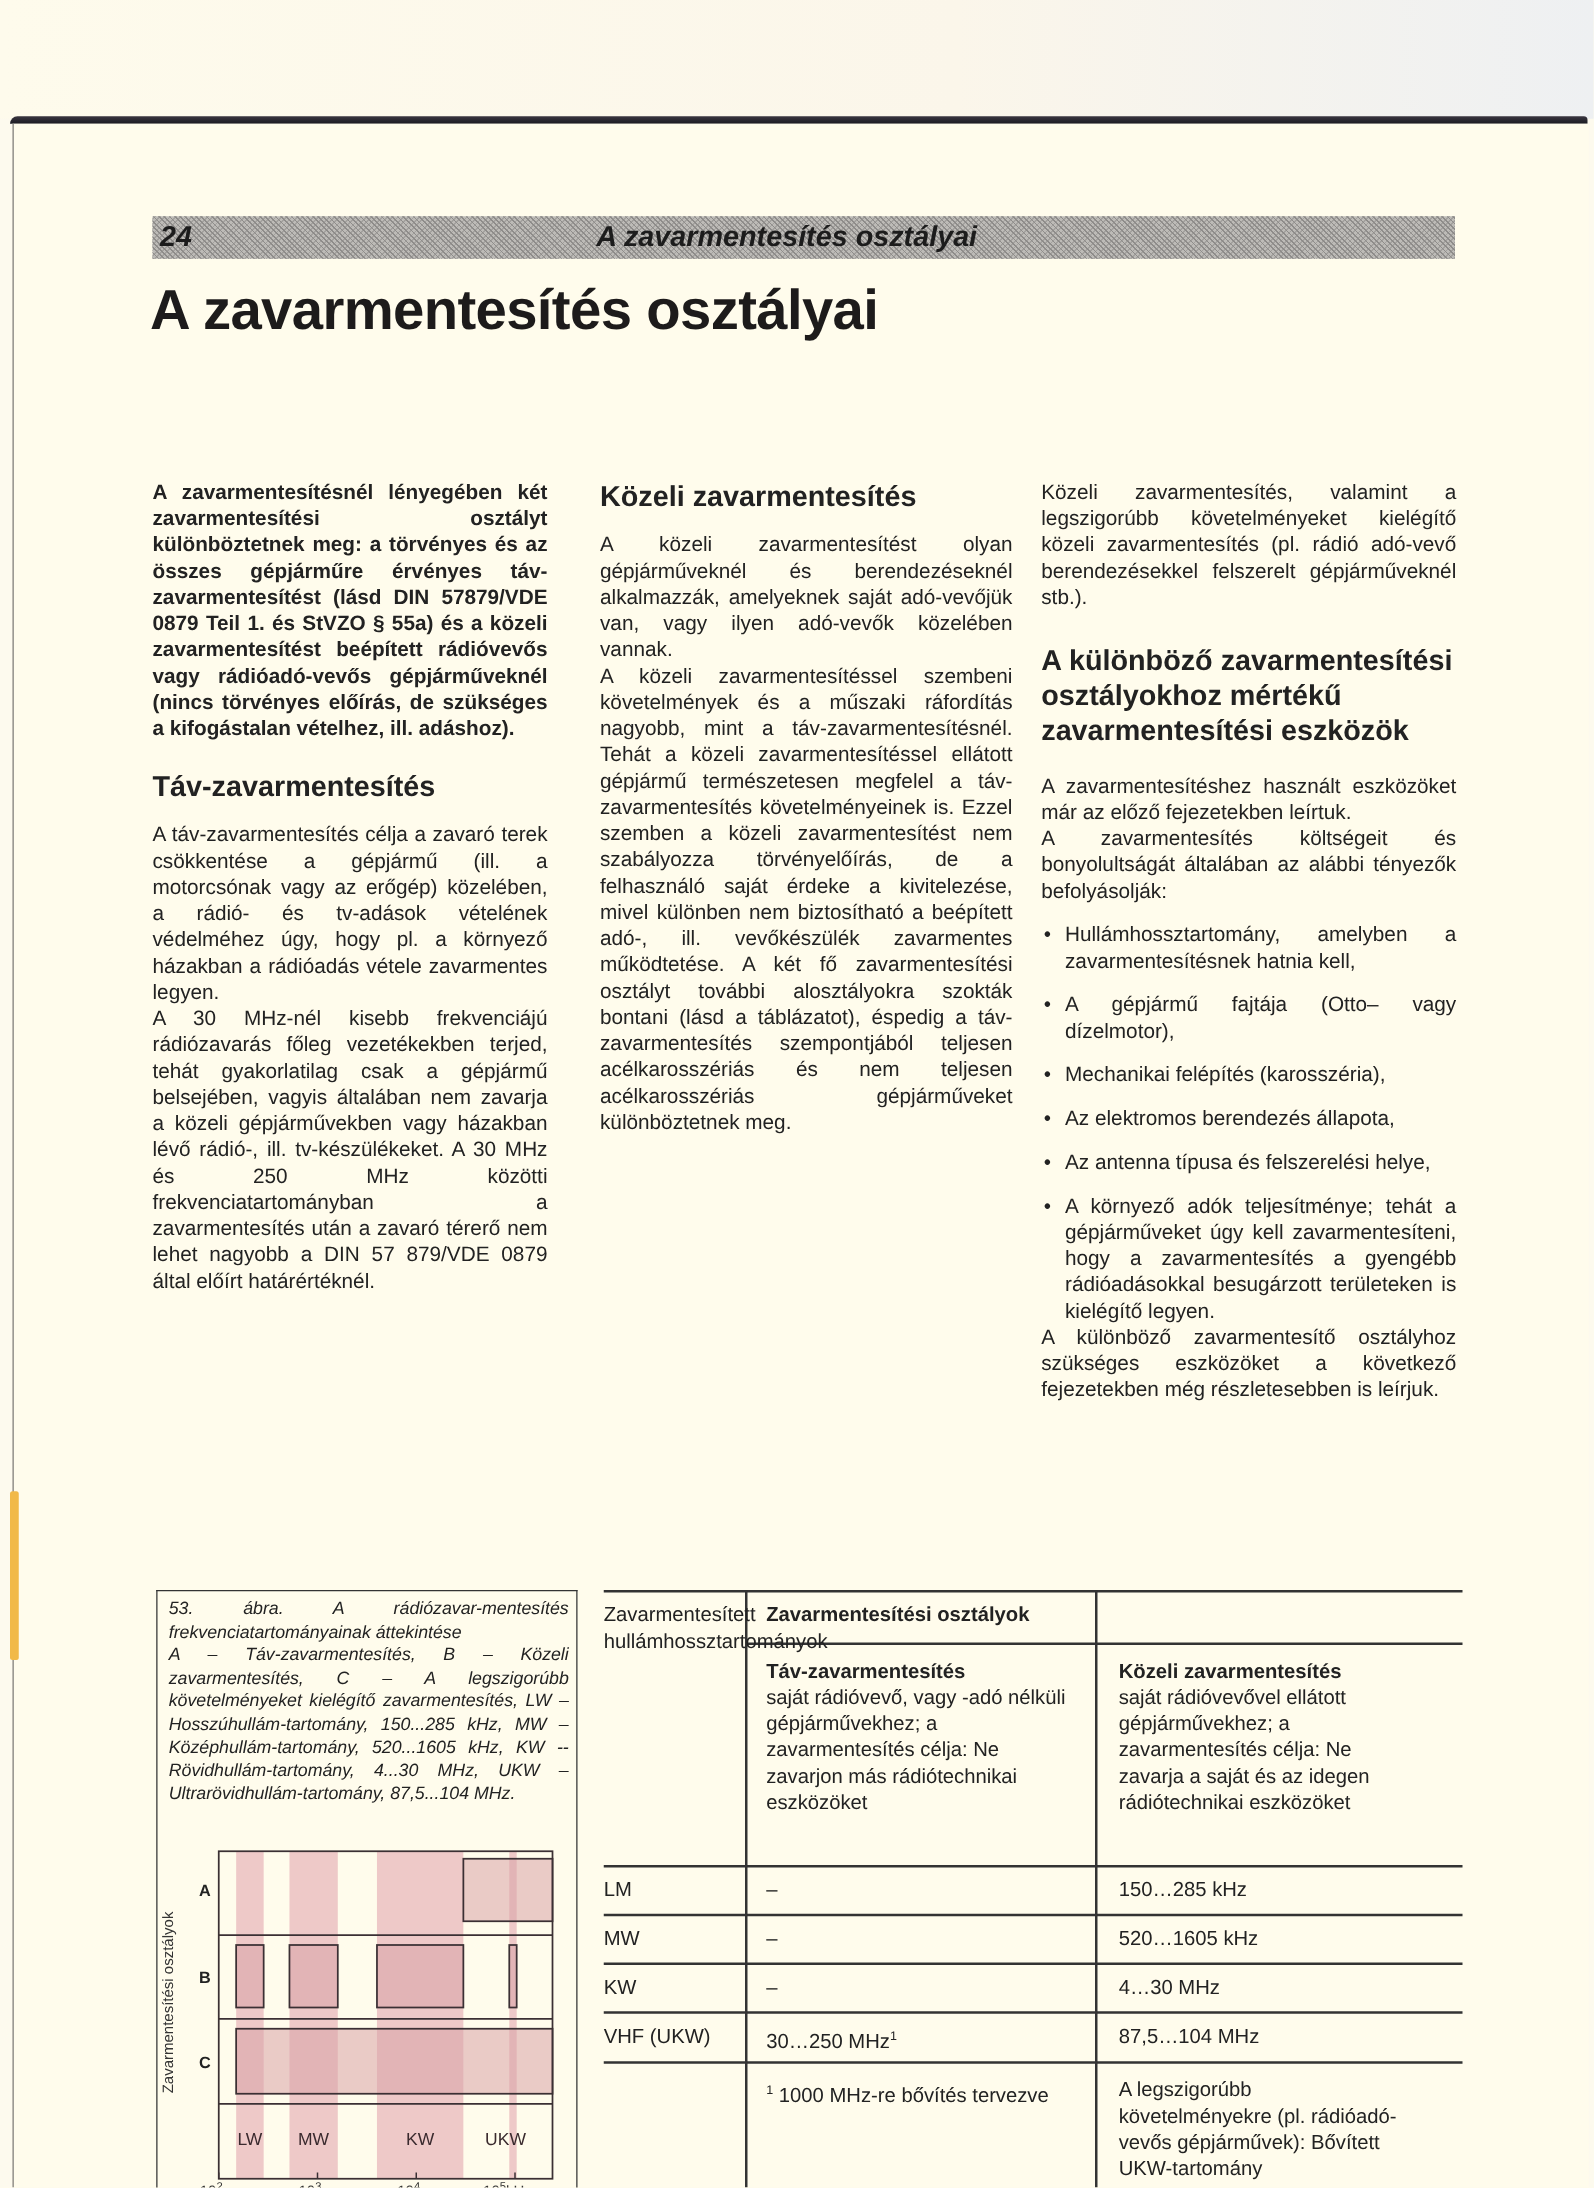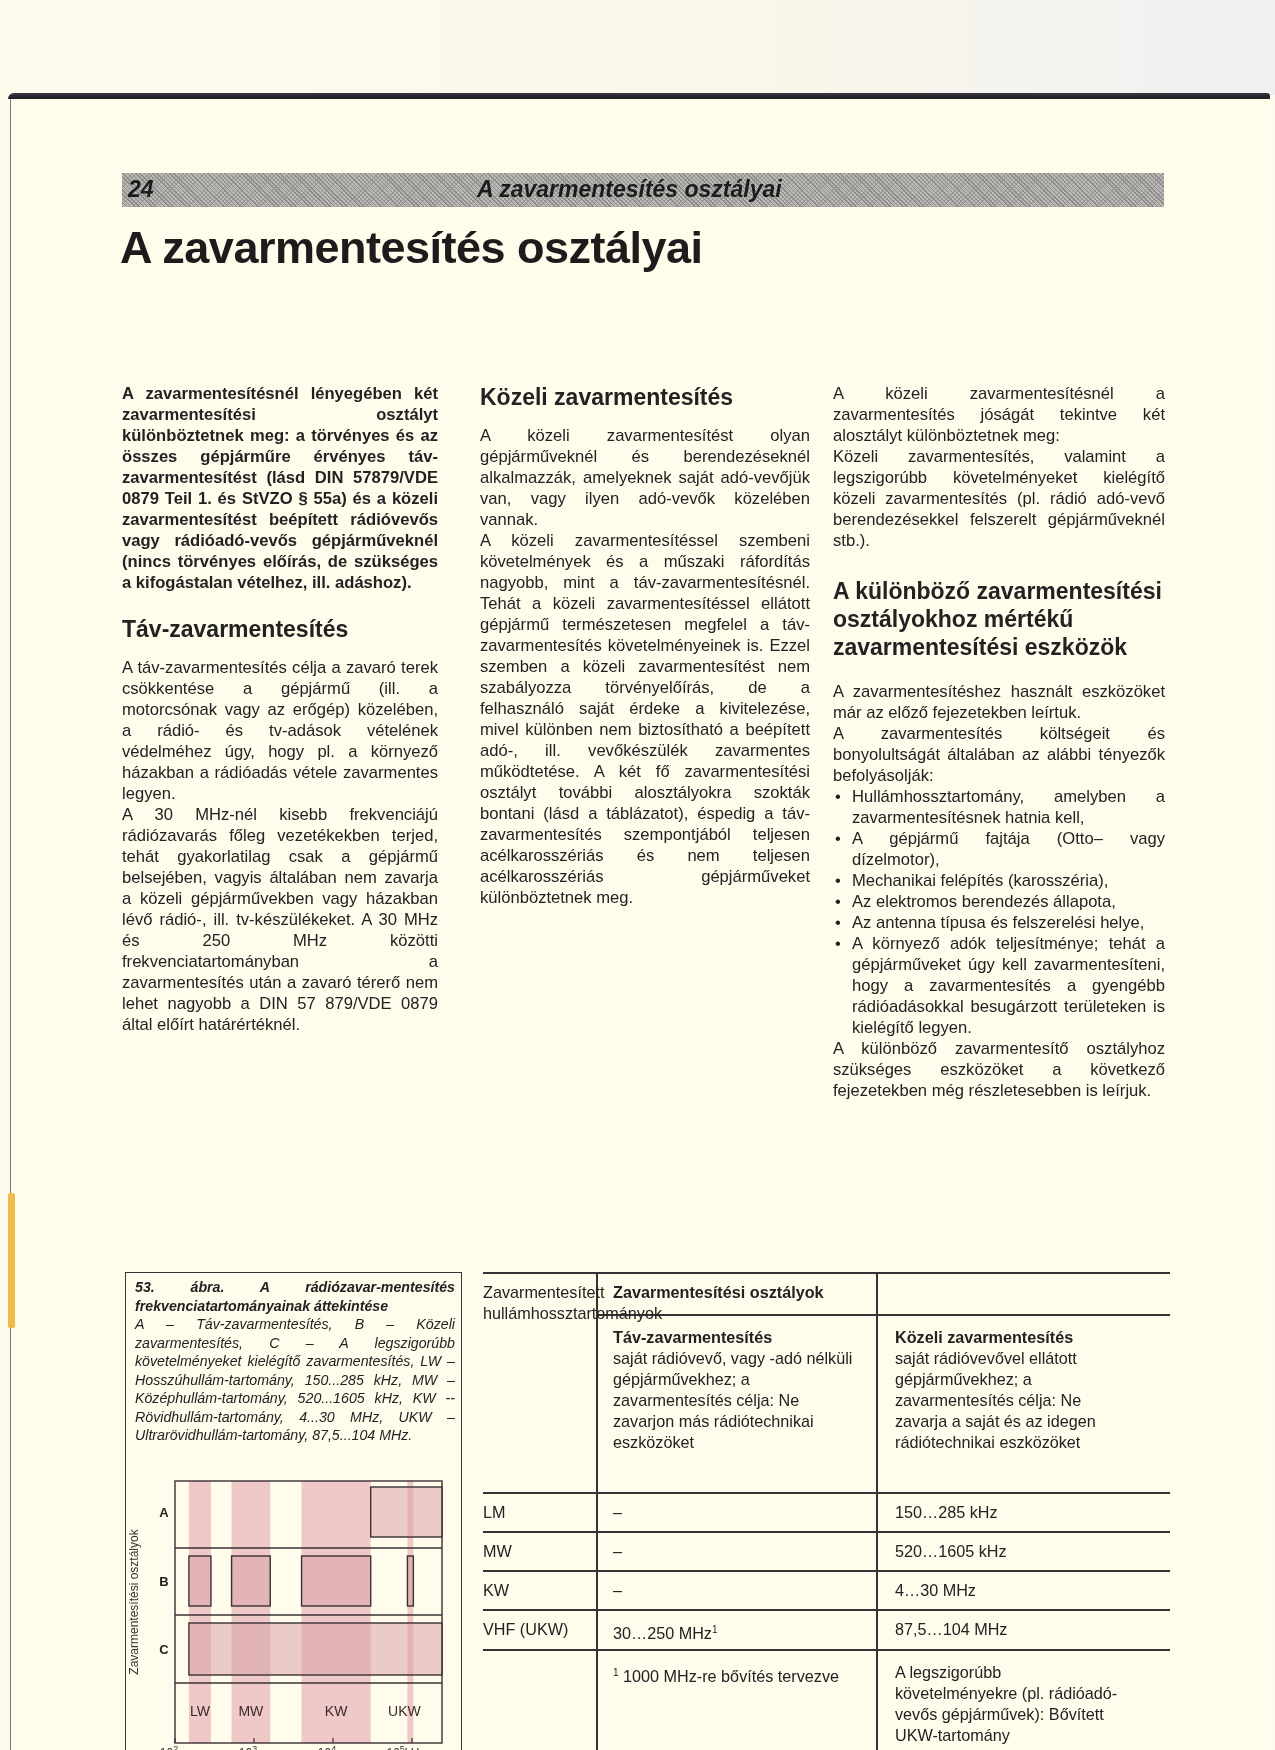--- a/index.html
+++ b/index.html
@@ -18,29 +18,29 @@
                                repeating-linear-gradient(-45deg, #a3a19e 0 1px, transparent 1px 3px);
              font-weight:bold; font-style:italic; font-size:23px; color:#1c1c1c; }
   .runhead .num { position:absolute; left:6px; top:3px; }
   .runhead .ttl { position:absolute; left:355px; top:3px; }
   h1 { position:absolute; left:120px; top:222px; margin:0; font-size:45px; font-weight:bold; letter-spacing:-0.5px; color:#1d1b1b; }
   .col { position:absolute; font-size:16.6px; line-height:21px; text-align:justify; color:#222; }
   .col p { margin:0; }
   .col .lead { font-weight:bold; }
   .col h2 { margin:0; font-size:23px; line-height:28px; font-weight:bold; color:#222; text-align:left; }
   .col ul { margin:0; padding:0; list-style:none; }
-  .col li { position:relative; padding-left:19px; }
+  .col li { position:relative; padding-left:19px;margin-top:14px; }
   .col li::before { content:"•"; position:absolute; left:2px; top:0; }
   #col1 { left:122px; top:383px; width:316px; }
   #col2 { left:480px; top:383px; width:330px; }
   #col3 { left:833px; top:383px; width:332px; }
   
   .figure { position:absolute; left:125px; top:1272px; width:335px; height:478px; border:1.5px solid #333; border-bottom:none; }
   .figcap { position:absolute; left:9px; top:5px; width:320px; font-size:14.2px; line-height:18.5px; font-style:italic; text-align:justify; color:#222; }
-  .figcap b { font-weight:bold; }
+  .figcap b { font-weight:normal; }
   .chart { position:absolute; left:0; top:0; }
   
   .tbl { position:absolute; left:483px; top:1272px; width:687px; font-size:16.2px; line-height:21px; color:#222; }
   .tbl .hline { position:absolute; height:1.5px; background:#333; }
   .tbl .vline { position:absolute; width:1.5px; background:#333; }
   .tbl .cell { position:absolute; }
   .tbl b { font-weight:bold; }
 </style>
 </head>
 <body>
@@ -64,21 +64,20 @@
   <p>A 30 MHz-nél kisebb frekvenciájú rádiózavarás főleg vezetékekben terjed, tehát gyakorlatilag csak a gépjármű belsejében, vagyis általában nem zavarja a közeli gépjárművekben vagy házakban lévő rádió-, ill. tv-készülékeket. A 30 MHz és 250 MHz közötti frekvenciatartományban a zavarmentesítés után a zavaró térerő nem lehet nagyobb a DIN 57 879/VDE 0879 által előírt határértéknél.</p>
 </div>
 
 <div class="col" id="col2">
   <h2 style="margin-bottom:14px;">Közeli zavarmentesítés</h2>
   <p>A közeli zavarmentesítést olyan gépjárműveknél és berendezéseknél alkalmazzák, amelyeknek saját adó-vevőjük van, vagy ilyen adó-vevők közelében vannak.</p>
   <p>A közeli zavarmentesítéssel szembeni követelmények és a műszaki ráfordítás nagyobb, mint a táv-zavarmentesítésnél. Tehát a közeli zavarmentesítéssel ellátott gépjármű természetesen megfelel a táv-zavarmentesítés követelményeinek is. Ezzel szemben a közeli zavarmentesítést nem szabályozza törvényelőírás, de a felhasználó saját érdeke a kivitelezése, mivel különben nem biztosítható a beépített adó-, ill. vevőkészülék zavarmentes működtetése. A két fő zavarmentesítési osztályt további alosztályokra szokták bontani (lásd a táblázatot), éspedig a táv-zavarmentesítés szempontjából teljesen acélkarosszériás és nem teljesen acélkarosszériás gépjárműveket különböztetnek meg.</p>
 </div>
 
 <div class="col" id="col3">
-  <p>A közeli zavarmentesítésnél a zavarmentesítés jóságát tekintve két alosztályt különböztetnek meg:</p>
   <p>Közeli zavarmentesítés, valamint a legszigorúbb követelményeket kielégítő közeli zavarmentesítés (pl. rádió adó-vevő berendezésekkel felszerelt gépjárműveknél stb.).</p>
   <h2 style="margin-top:26px;margin-bottom:20px;">A különböző zavarmentesítési osztályokhoz mértékű zavarmentesítési eszközök</h2>
   <p>A zavarmentesítéshez használt eszközöket már az előző fejezetekben leírtuk.</p>
   <p>A zavarmentesítés költségeit és bonyolultságát általában az alábbi tényezők befolyásolják:</p>
   <ul>
     <li>Hullámhossztartomány, amelyben a zavarmentesítésnek hatnia kell,</li>
     <li>A gépjármű fajtája (Otto– vagy dízelmotor),</li>
     <li>Mechanikai felépítés (karosszéria),</li>
     <li>Az elektromos berendezés állapota,</li>
     <li>Az antenna típusa és felszerelési helye,</li>

